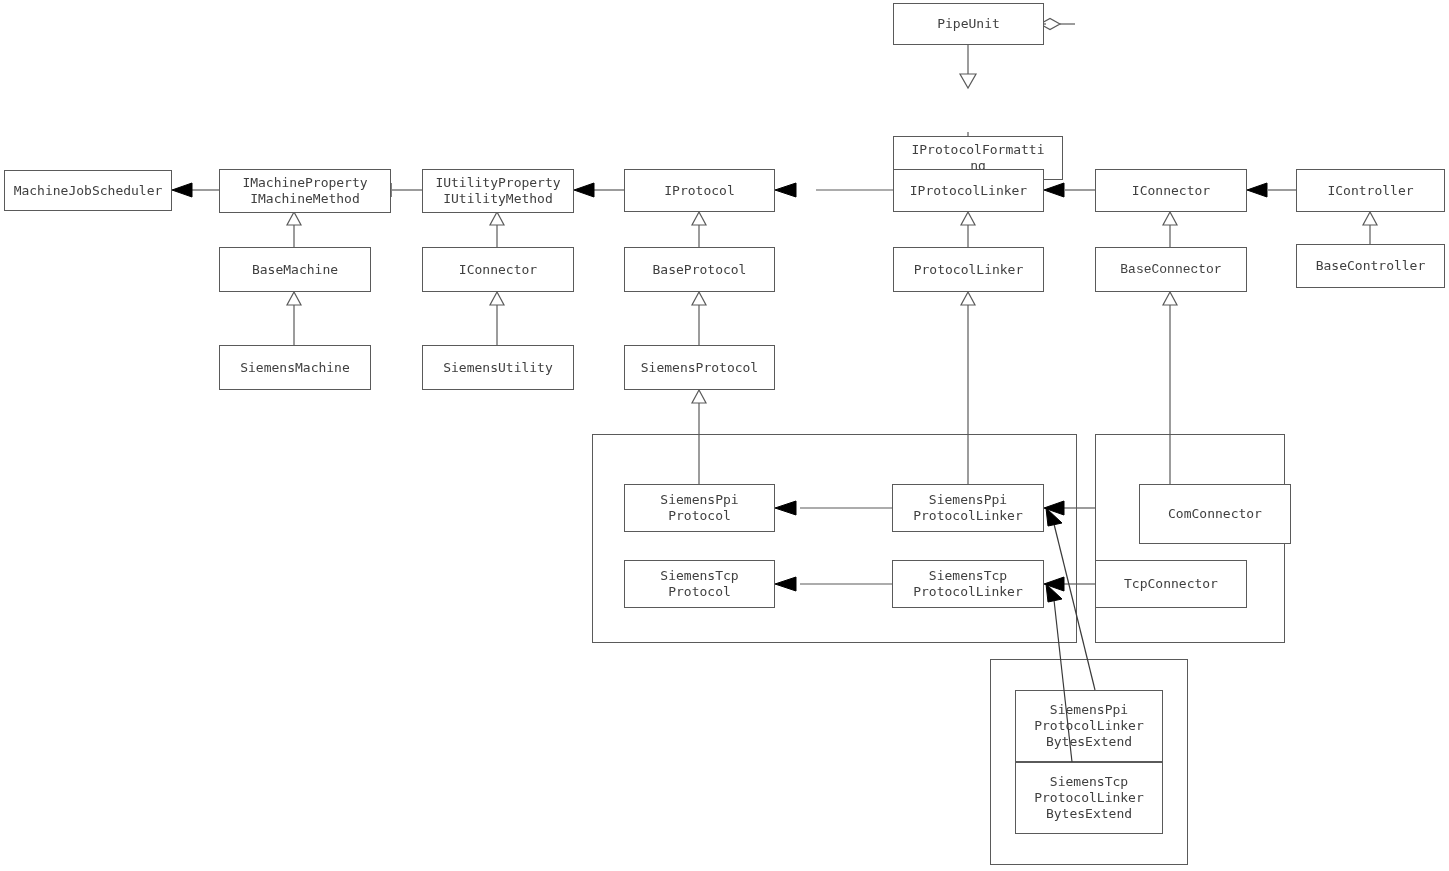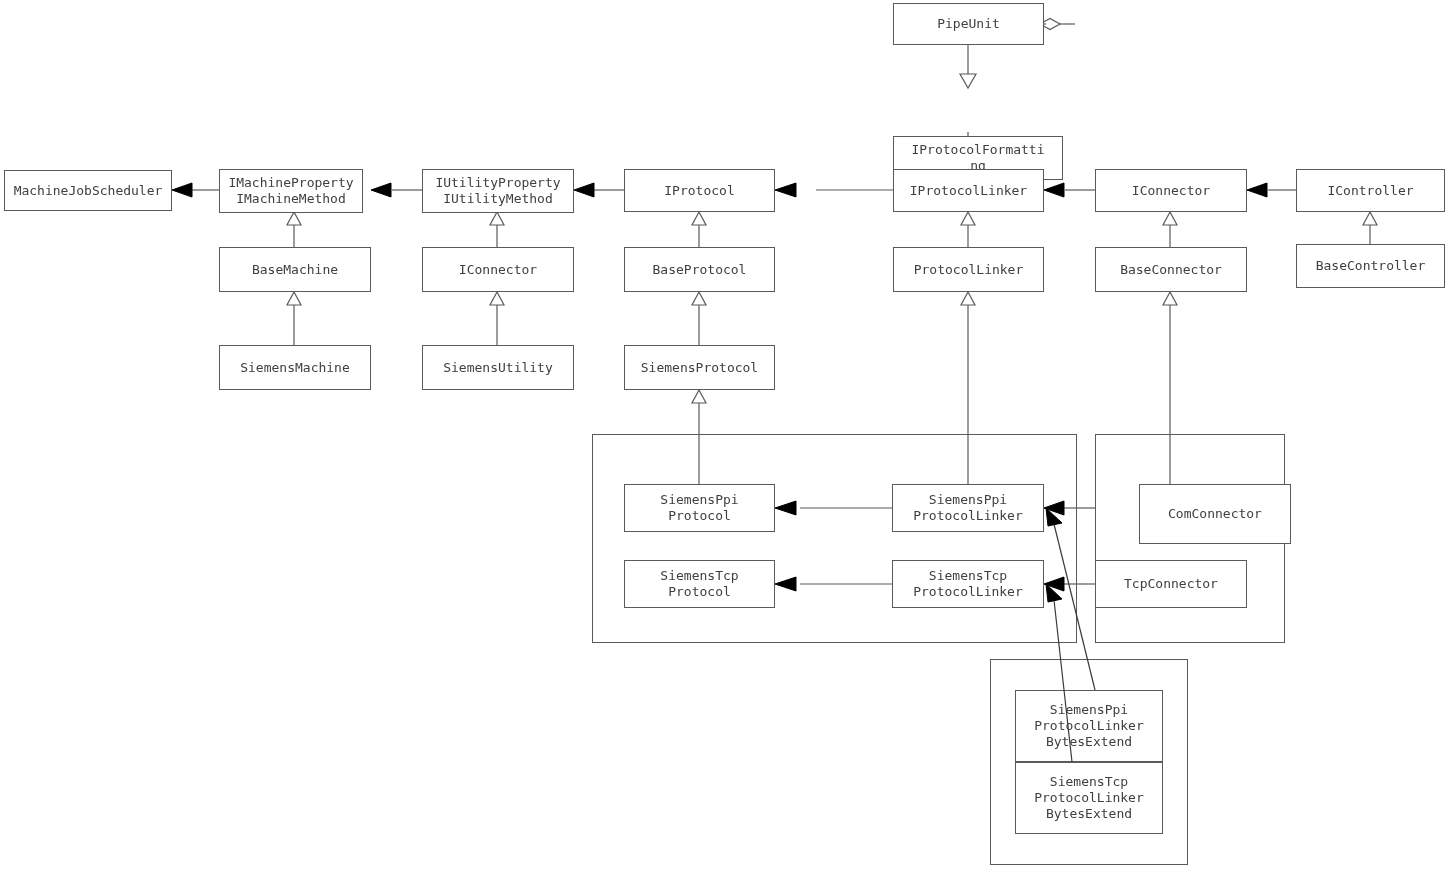--- a/index.html
+++ b/index.html
@@ -165,21 +165,21 @@
   <div class="group" style="left:990px; top:659px; width:198px; height:206px;"></div>
 
   <div class="node" style="left:893px; top:3px; width:151px; height:42px;">PipeUnit</div>
 
 
   <div class="node" style="left:893px; top:88px; width:170px; height:44px;margin-top:48px;">IProtocolFormatti
 ng</div>
 
   <div class="node" style="left:4px; top:170px; width:168px; height:41px;">MachineJobScheduler</div>
 
-  <div class="node" style="left:219px; top:169px; width:144px; height:44px;">IMachineProperty
+  <div class="node" style="left:219px; top:169px; width:172px; height:44px;">IMachineProperty
 IMachineMethod</div>
 
   <div class="node" style="left:422px; top:169px; width:152px; height:44px;">IUtilityProperty
 IUtilityMethod</div>
 
   <div class="node" style="left:893px; top:169px; width:151px; height:43px;">IProtocolLinker</div>
 
   <div class="node" style="left:624px; top:169px; width:151px; height:43px;">IProtocol</div>
 
   <div class="node" style="left:1095px; top:169px; width:152px; height:43px;">IConnector</div>
@@ -187,21 +187,21 @@
   <div class="node" style="left:1296px; top:169px; width:149px; height:43px;">IController</div>
 
   <div class="node" style="left:219px; top:247px; width:152px; height:45px;">BaseMachine</div>
 
   <div class="node" style="left:422px; top:247px; width:152px; height:45px;">IConnector</div>
 
   <div class="node" style="left:624px; top:247px; width:151px; height:45px;">BaseProtocol</div>
 
   <div class="node" style="left:893px; top:247px; width:151px; height:45px;">ProtocolLinker</div>
 
-  <div class="node" style="left:1095px; top:247px; width:152px; height:45px;">BaseConnector</div>
+  <div class="node" style="left:1095px; top:247px; width:152px; height:45px;font-family:Liberation Mono, monospace;">BaseConnector</div>
 
   <div class="node" style="left:1296px; top:244px; width:149px; height:44px;">BaseController</div>
 
   <div class="node" style="left:219px; top:345px; width:152px; height:45px;">SiemensMachine</div>
 
   <div class="node" style="left:422px; top:345px; width:152px; height:45px;">SiemensUtility</div>
 
   <div class="node" style="left:624px; top:345px; width:151px; height:45px;">SiemensProtocol</div>
 
   <div class="node" style="left:624px; top:484px; width:151px; height:48px;">SiemensPpi

